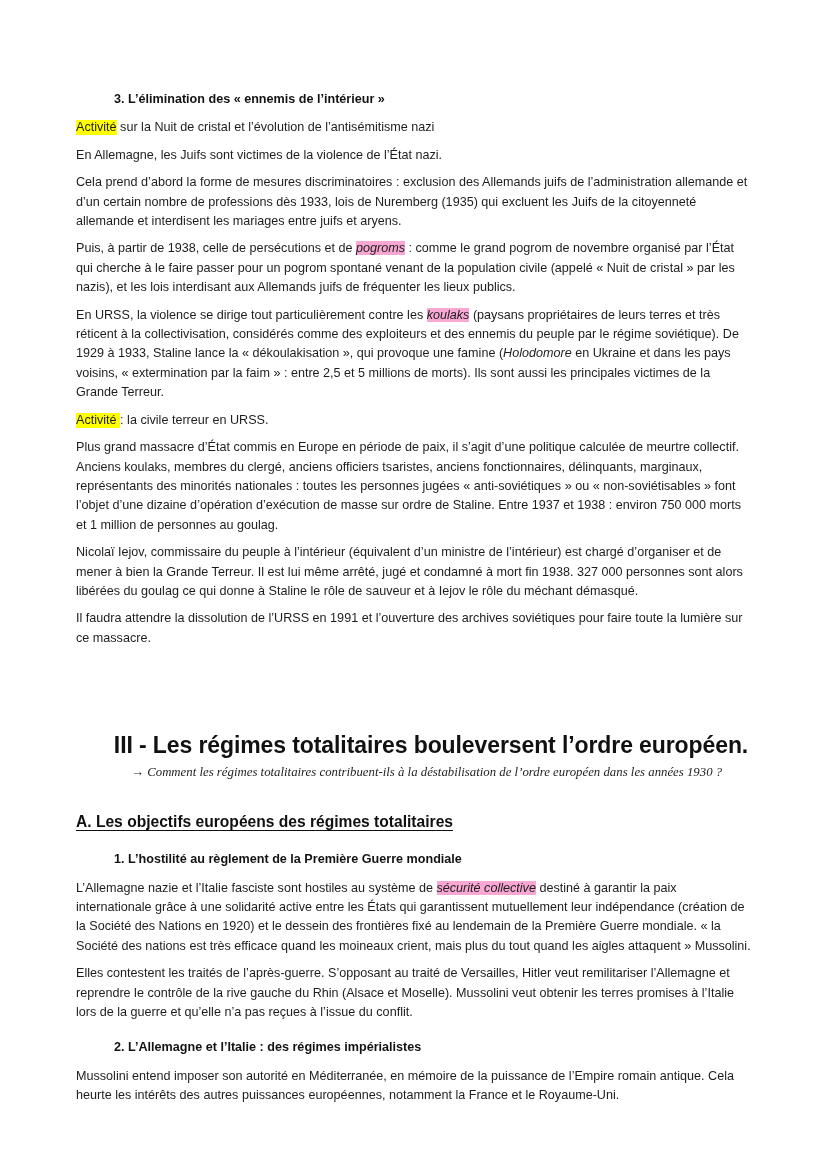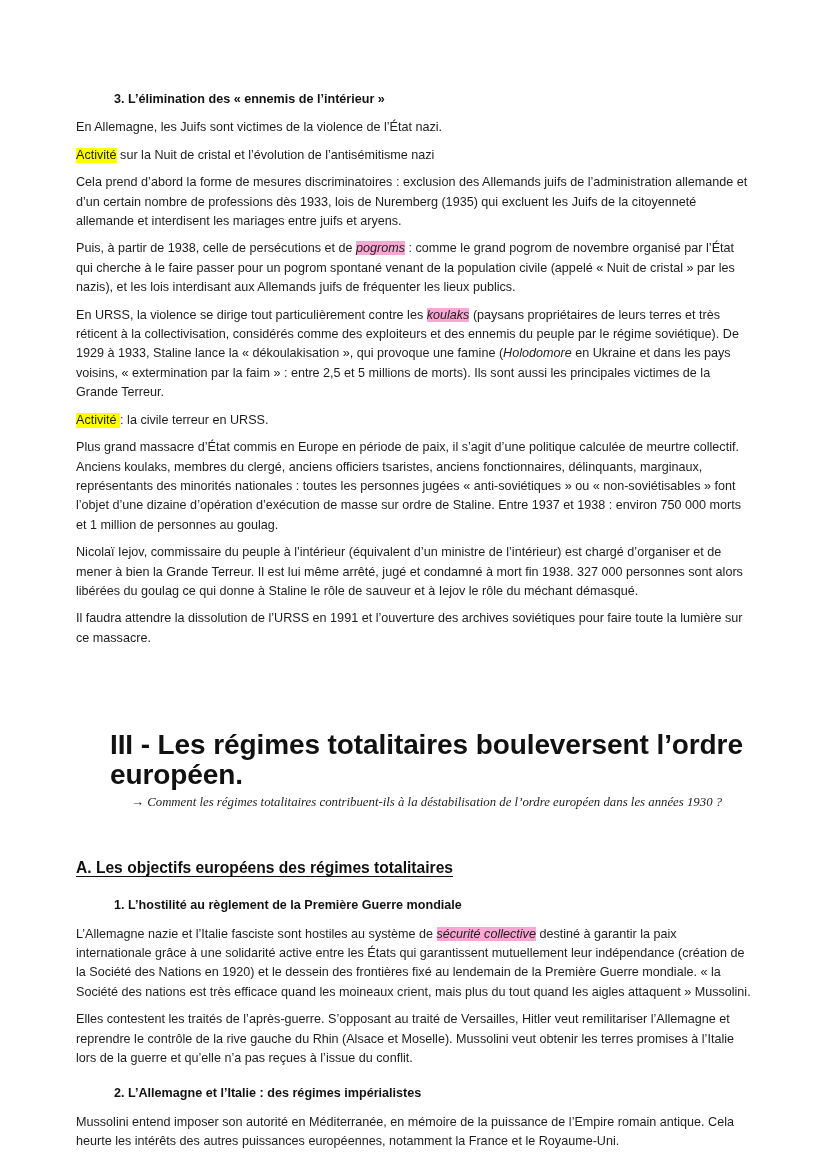--- a/index.html
+++ b/index.html
@@ -57,25 +57,26 @@
   .hl-gray {
     background-color: #f9a8d4;
     font-style: italic;
   }
   .ital { font-style: italic; }
 
   
   .roman-head {
     margin: 0 0 2px 0;
     padding-left: 34px;
-    font-size: 28px;
+    font-size: 23px;
     line-height: 30px;
     font-weight: bold;
     letter-spacing: -0.1px;
     color: #111111;
+    text-align: center;
   }
   .question-line {
     margin: 0 0 6px 0;
     font-size: 12.8px;
     line-height: 20px;
     font-style: italic;
     color: #1d1d1d;
     font-family: Liberation Serif, serif;
   }
   .question-line .indent-arrow {
@@ -83,44 +84,44 @@
     padding-left: 55px;
   }
   .arrow-glyph {
     font-style: normal;
     font-weight: bold;
     font-size: 13px;
   }
 
   
   .letter-head {
-    margin: 16px 0 10px 0;
+    margin: 0 0 10px 0;
     font-size: 15.6px;
     line-height: 24px;
     font-weight: bold;
     text-decoration: underline;
     text-underline-offset: 2.5px;
     color: #101010;
   }
 
   
   .gap-large { height: 74px; }
   .gap-med   { height: 22px; }
 </style>
 </head>
 <body>
 
 <div class="page">
   <div class="content">
 
     <div class="sub-head">3. L’élimination des « ennemis de l’intérieur »</div>
 
+    <p class="blk"><span class="hl-yellow">Activité</span><span> sur la Nuit de cristal et l’évolution de l’antisémitisme nazi</span></p>
+
     <p class="blk">En Allemagne, les Juifs sont victimes de la violence de l’État nazi.</p>
-
-    <p class="blk"><span class="hl-yellow">Activité</span><span> sur la Nuit de cristal et l’évolution de l’antisémitisme nazi</span></p>
 
     <p class="blk">Cela prend d’abord la forme de mesures discriminatoires : exclusion des Allemands juifs de l’administration allemande et d’un certain nombre de professions dès 1933, lois de Nuremberg (1935) qui excluent les Juifs de la citoyenneté allemande et interdisent les mariages entre juifs et aryens.</p>
 
     <p class="blk"><span>Puis, à partir de 1938, celle de persécutions et de </span><span class="hl-gray">pogroms</span><span> : comme le grand pogrom de novembre organisé par l’État qui cherche à le faire passer pour un pogrom spontané venant de la population civile (appelé « Nuit de cristal » par les nazis), et les lois interdisant aux Allemands juifs de fréquenter les lieux publics.</span></p>
 
     <p class="blk"><span>En URSS, la violence se dirige tout particulièrement contre les </span><span class="hl-gray">koulaks</span><span> (paysans propriétaires de leurs terres et très réticent à la collectivisation, considérés comme des exploiteurs et des ennemis du peuple par le régime soviétique). De 1929 à 1933, Staline lance la « dékoulakisation », qui provoque une famine (</span><span class="ital">Holodomore</span><span> en Ukraine et dans les pays voisins, « extermination par la faim » : entre 2,5 et 5 millions de morts). Ils sont aussi les principales victimes de la Grande Terreur.</span></p>
 
     <p class="blk"><span class="hl-yellow">Activité </span><span>: la civile terreur en URSS.</span></p>
 
     <p class="blk">Plus grand massacre d’État commis en Europe en période de paix, il s’agit d’une politique calculée de meurtre collectif. Anciens koulaks, membres du clergé, anciens officiers tsaristes, anciens fonctionnaires, délinquants, marginaux, représentants des minorités nationales : toutes les personnes jugées « anti-soviétiques » ou « non-soviétisables » font l’objet d’une dizaine d’opération d’exécution de masse sur ordre de Staline. Entre 1937 et 1938 : environ 750 000 morts et 1 million de personnes au goulag.</p>

